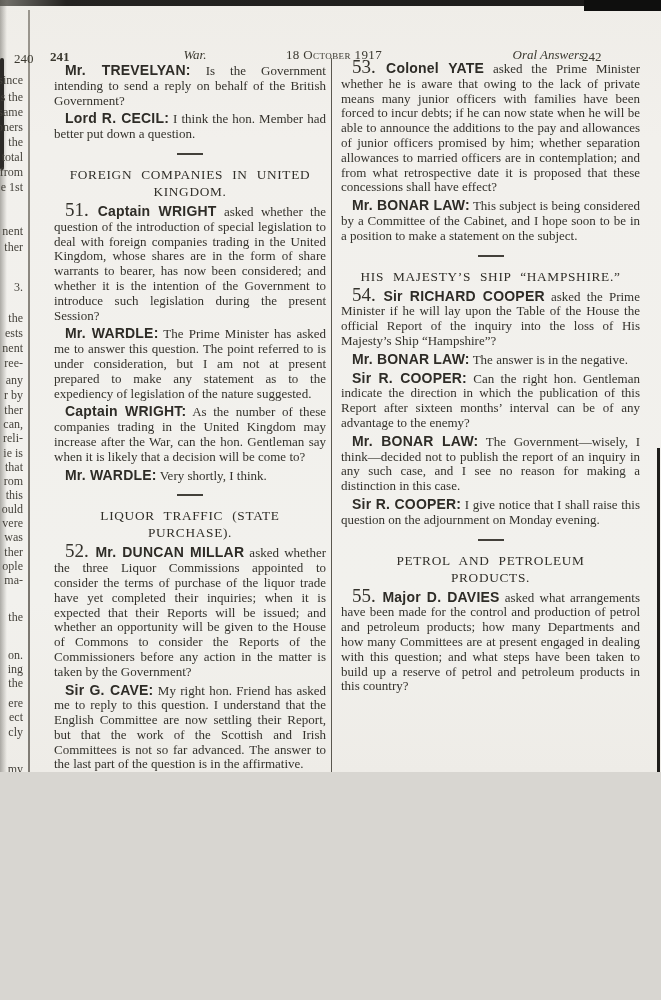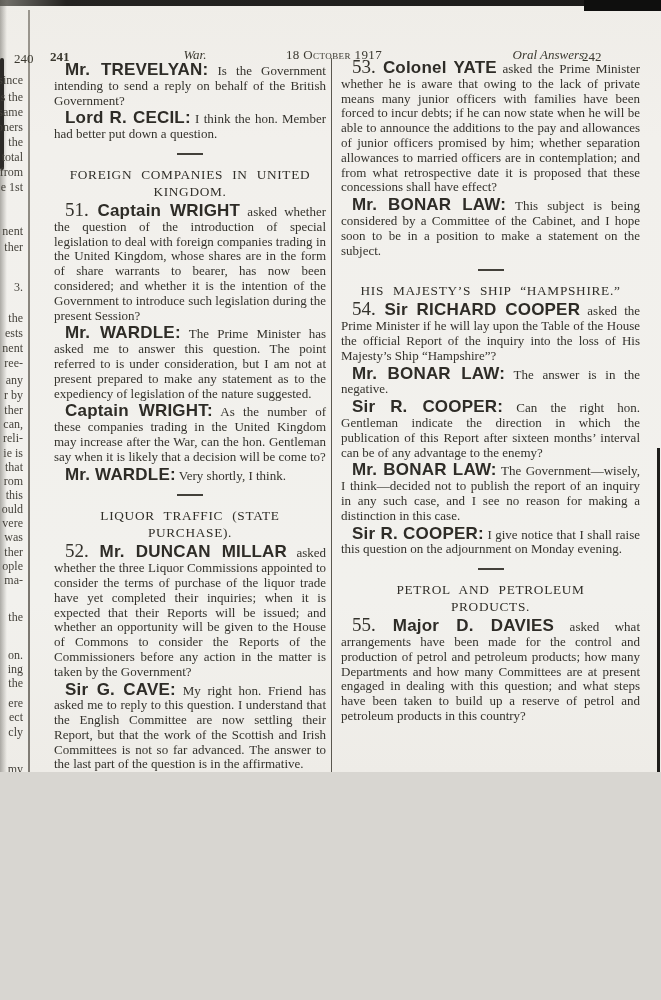--- a/index.html
+++ b/index.html
@@ -32,21 +32,21 @@
   
   .margin-col{position:absolute;left:0;top:0;width:27px;height:992px;overflow:hidden;}
   .frag{position:absolute;right:4px;font-size:12px;line-height:12px;color:#45423b;white-space:nowrap;}
   
   .col{position:absolute;}
   .col-left{left:54px;top:60px;width:272px;}
   .col-right{left:341px;top:57px;width:299px;}
   .para{margin:3px 0;font-size:13px;line-height:14.8px;text-align:justify;text-indent:11px;color:#34322c;}
   .qnum{font-size:19px;}
   .speaker{font-family:"Liberation Sans","DejaVu Sans",sans-serif;font-weight:700;
-           font-size:17px;letter-spacing:.2px;color:#2e2c27;margin-top:24px;}
+           font-size:14px;letter-spacing:.2px;color:#2e2c27;margin-top:24px;}
   .sec-heading{margin:9px 0 3px;font-size:13.3px;font-weight:400;text-align:center;
                letter-spacing:.7px;word-spacing:5px;line-height:17px;color:#302e28;white-space:pre-line;}
   .divider{width:26px;height:2px;background:#43403a;margin:11px auto;}
   .col-right > :first-child{margin-top:3px;}
 </style>
 </head>
 <body>
 
 <div class="page">
 

